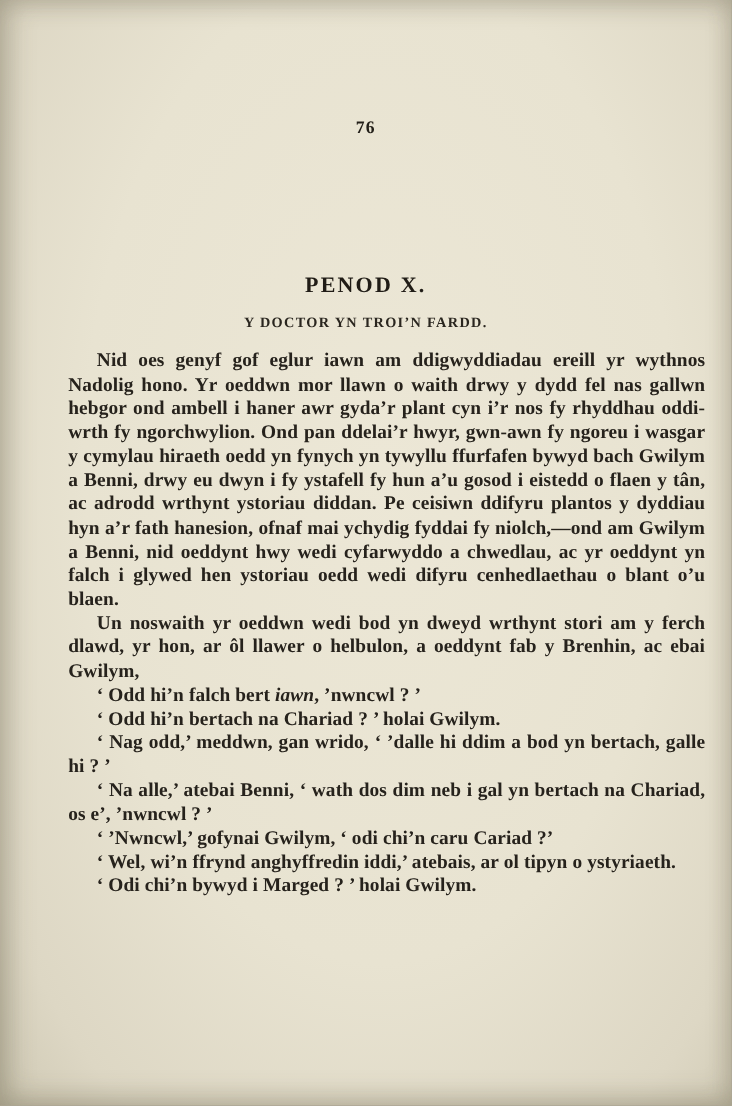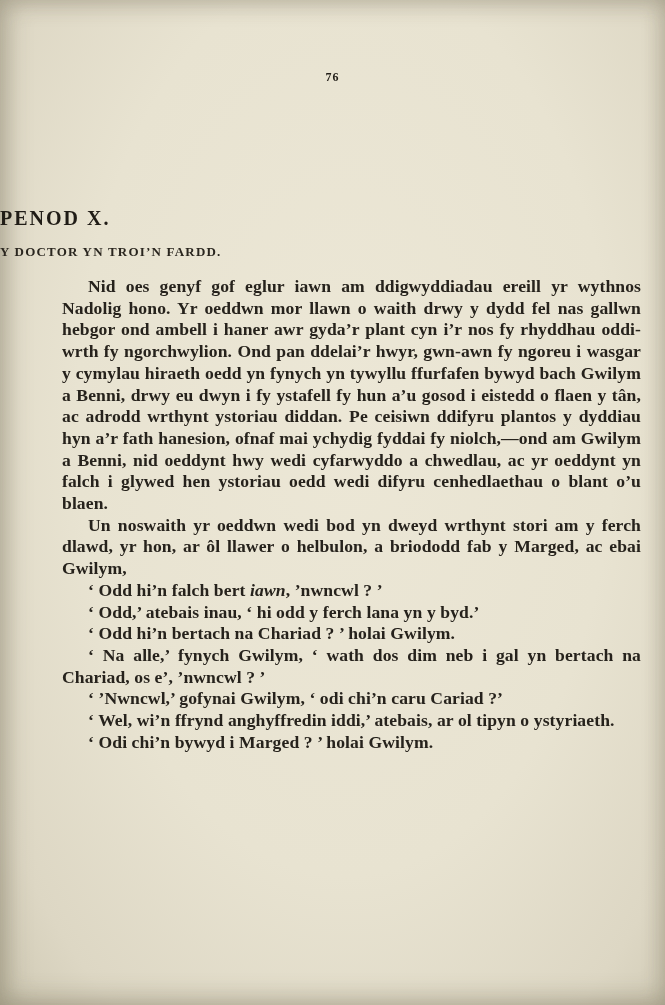--- a/index.html
+++ b/index.html
@@ -15,35 +15,36 @@
     background:
       radial-gradient(ellipse at 52% 42%, #ece7d6 0%, #e8e3d1 55%, #ddd7c4 85%, #cfc9b4 100%);
     box-shadow: inset 12px 0 22px rgba(90,82,60,0.18), inset -8px 0 18px rgba(90,82,60,0.10),
                 inset 0 10px 20px rgba(90,82,60,0.10), inset 0 -12px 22px rgba(90,82,60,0.14);
     font-family: "Liberation Serif", "DejaVu Serif", serif;
     color: #26221c;
     overflow: hidden;
   }
   .page-number {
     text-align: center;
-    padding-top: 70px;
-    font-size: 12px;
+    padding-top: 108px;
+    font-size: 16px;
     font-weight: bold;
     letter-spacing: 1px;
     color: #221e18;
   }
   .chapter-heading {
+    text-align: center;
     margin-top: 122px;
     font-size: 20px;
     font-weight: bold;
     letter-spacing: 2px;
     color: #201c16;
   }
   .chapter-subheading {
-    text-align: left;
+    text-align: center;
     margin-top: 14px;
     font-size: 13px;
     font-weight: bold;
     letter-spacing: 1.2px;
     color: #2a261f;
   }
   .body-text {
     margin: 16px 24px 0 62px;
     font-size: 17.6px;
     line-height: 21.7px;
@@ -63,22 +64,22 @@
 
 <div class="page">
   <div class="page-number">76</div>
 
   <div class="chapter-heading">PENOD X.</div>
 
   <div class="chapter-subheading">Y DOCTOR YN TROI’N FARDD.</div>
 
   <div class="body-text">
       <p class="para"><span>Nid oes genyf gof eglur iawn am ddigwyddiadau ereill yr wythnos Nadolig hono.  Yr oeddwn mor llawn o waith drwy y dydd fel nas gallwn hebgor ond ambell i haner awr gyda’r plant cyn i’r nos fy rhyddhau oddi-wrth fy ngorchwylion.  Ond pan ddelai’r hwyr, gwn-awn fy ngoreu i wasgar y cymylau hiraeth oedd yn fynych yn tywyllu ffurfafen bywyd bach Gwilym a Benni, drwy eu dwyn i fy ystafell fy hun a’u gosod i eistedd o flaen y tân, ac adrodd wrthynt ystoriau diddan. Pe ceisiwn ddifyru plantos y dyddiau hyn a’r fath hanesion, ofnaf mai ychydig fyddai fy niolch,—ond am Gwilym a Benni, nid oeddynt hwy wedi cyfarwyddo a chwedlau, ac yr oeddynt yn falch i glywed hen ystoriau oedd wedi difyru cenhedlaethau o blant o’u blaen.</span></p>
-      <p class="para"><span>Un noswaith yr oeddwn wedi bod yn dweyd wrthynt stori am y ferch dlawd, yr hon, ar ôl llawer o helbulon, a briododd fab y Marged, ac ebai Gwilym,</span></p>
+      <p class="para"><span>Un noswaith yr oeddwn wedi bod yn dweyd wrthynt stori am y ferch dlawd, yr hon, ar ôl llawer o helbulon, a oeddynt fab y Brenhin, ac ebai Gwilym,</span></p>
       <p class="para"><span>‘ Odd hi’n falch bert </span><i>iawn</i><span>, ’nwncwl ? ’</span></p>
-      <p class="para"><span>‘ Odd,’ atebais inau, ‘ hi odd y ferch lana yn y byd.’</span></p>
       <p class="para"><span>‘ Odd hi’n bertach na Chariad ? ’ holai Gwilym.</span></p>
-      <p class="para"><span>‘ Na alle,’ fynych Gwilym, ‘ wath dos dim neb i gal yn bertach na Chariad, os e’, ’nwncwl ? ’</span></p>
+      <p class="para"><span>‘ Nag odd,’ meddwn, gan wrido, ‘ ’dalle hi ddim a bod yn bertach, galle hi ? ’</span></p>
+      <p class="para"><span>‘ Na alle,’ atebai Benni, ‘ wath dos dim neb i gal yn bertach na Chariad, os e’, ’nwncwl ? ’</span></p>
       <p class="para"><span>‘ ’Nwncwl,’ gofynai Gwilym, ‘ odi chi’n caru Cariad ?’</span></p>
       <p class="para"><span>‘ Wel, wi’n ffrynd anghyffredin iddi,’ atebais, ar ol tipyn o ystyriaeth.</span></p>
       <p class="para"><span>‘ Odi chi’n bywyd i Marged ? ’ holai Gwilym.</span></p>
     </div>
 </div>
 
 </body></html>

